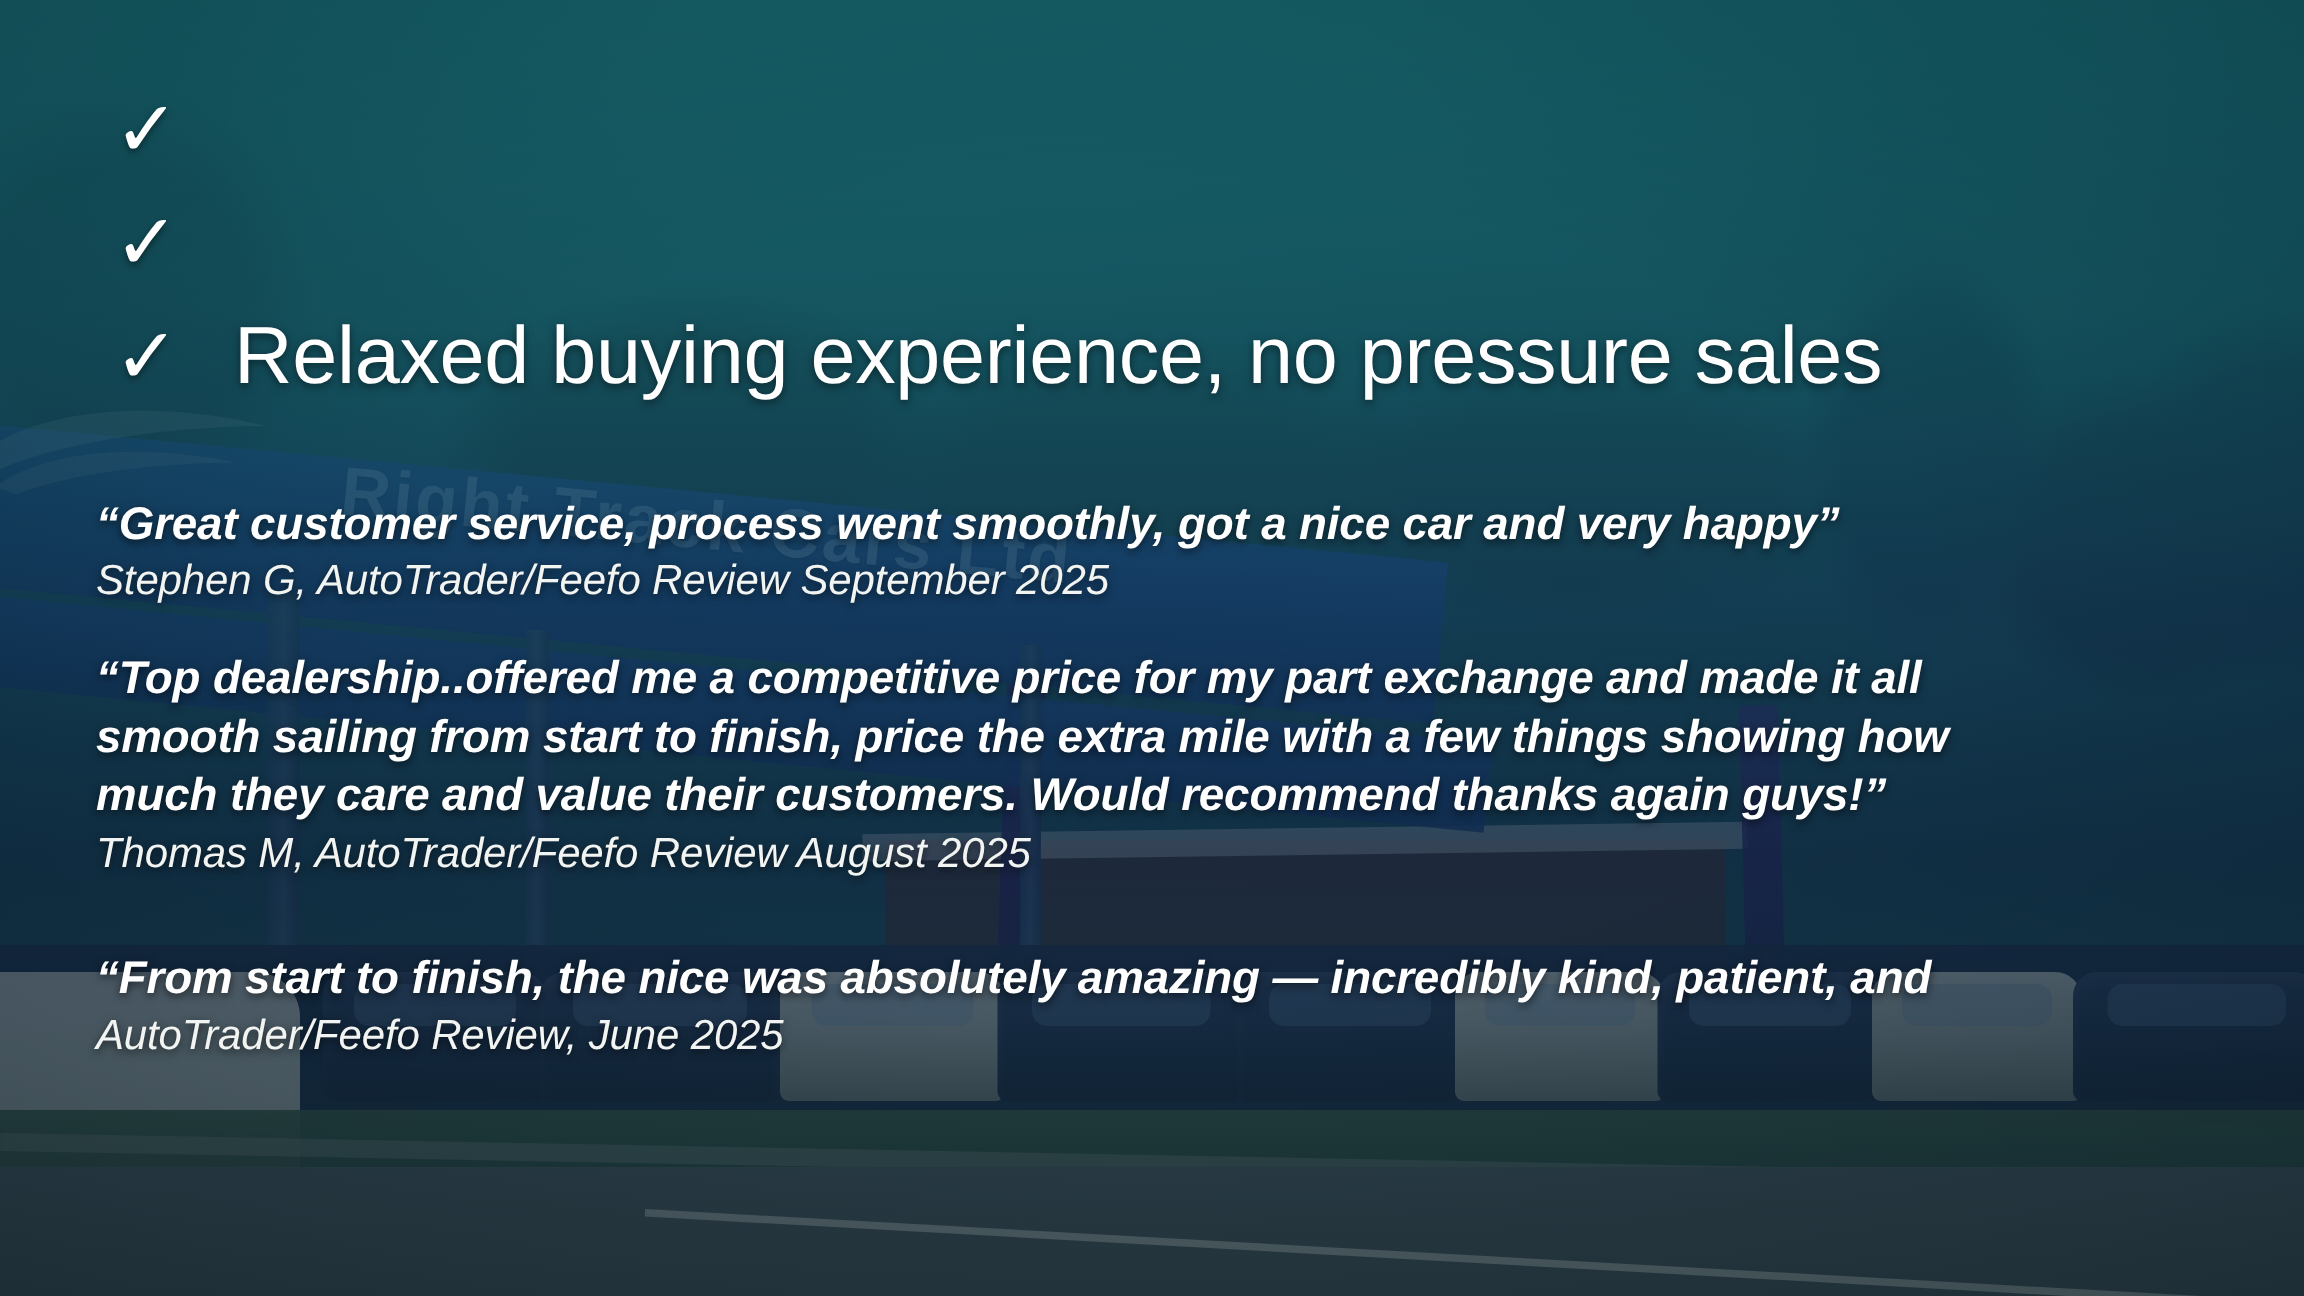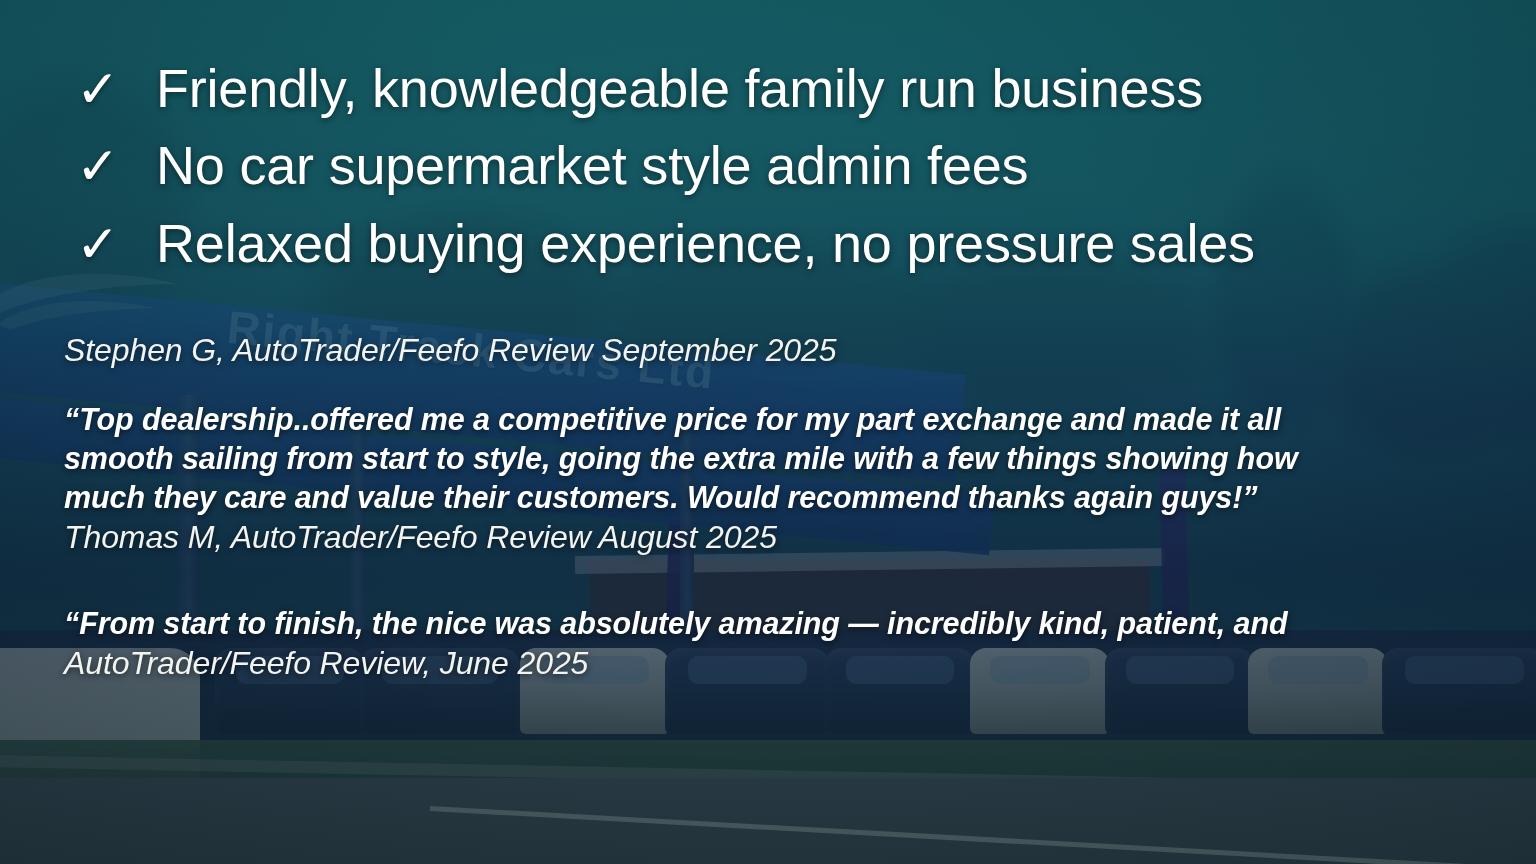--- a/index.html
+++ b/index.html
@@ -213,21 +213,21 @@
     color:#ffffff;
     font-size:30.5px;
     line-height:1.28;
     font-weight:bold;
     font-style:italic;
     letter-spacing:-.1px;
     text-shadow:0 2px 6px rgba(0,0,0,.6);
   }
   .attrib {
     color:#f2f4f2;
-    font-size:32px;
+    font-size:28px;
     line-height:1.3;
     font-weight:400;
     font-style:italic;
     letter-spacing:-.1px;
     text-shadow:0 2px 6px rgba(0,0,0,.6);
   }
   .r2 { margin-top:28px; }
   .r3 { margin-top:46px; }
 </style>
 </head>
@@ -298,44 +298,43 @@
 
   <div class="bg-layer bg-tint"></div>
   <div class="bg-layer bg-vignette"></div>
 
   <div id="content">
 
     <div class="bullets">
 
       <div class="bullet-row">
         <span class="check">✓</span>
-        <span class="bullet-text">Friendly, knowledgeable family run business</span>
       </div>
 
       <div class="bullet-row">
         <span class="check">✓</span>
-        <span class="bullet-text">No car supermarket style admin fees</span>
       </div>
 
       <div class="bullet-row">
         <span class="check">✓</span>
         <span class="bullet-text">Relaxed buying experience, no pressure sales</span>
       </div>
 
     </div>
 
     <div class="reviews">
 
       <div class="review">
+        <div class="quote">“Great customer service, process went smoothly, got a nice car and very happy”</div>
         <div class="attrib">Stephen G, AutoTrader/Feefo Review September 2025</div>
       </div>
 
       <div class="review r2">
         <div class="quote">“Top dealership..offered me a competitive price for my part exchange and made it all</div>
-        <div class="quote">smooth sailing from start to style, going the extra mile with a few things showing how</div>
+        <div class="quote">smooth sailing from start to finish, price the extra mile with a few things showing how</div>
         <div class="quote">much they care and value their customers. Would recommend thanks again guys!”</div>
         <div class="attrib">Thomas M, AutoTrader/Feefo Review August 2025</div>
       </div>
 
       <div class="review r3">
         <div class="quote">“From start to finish, the nice was absolutely amazing — incredibly kind, patient, and</div>
         <div class="attrib">AutoTrader/Feefo Review, June 2025</div>
       </div>
 
     </div>

